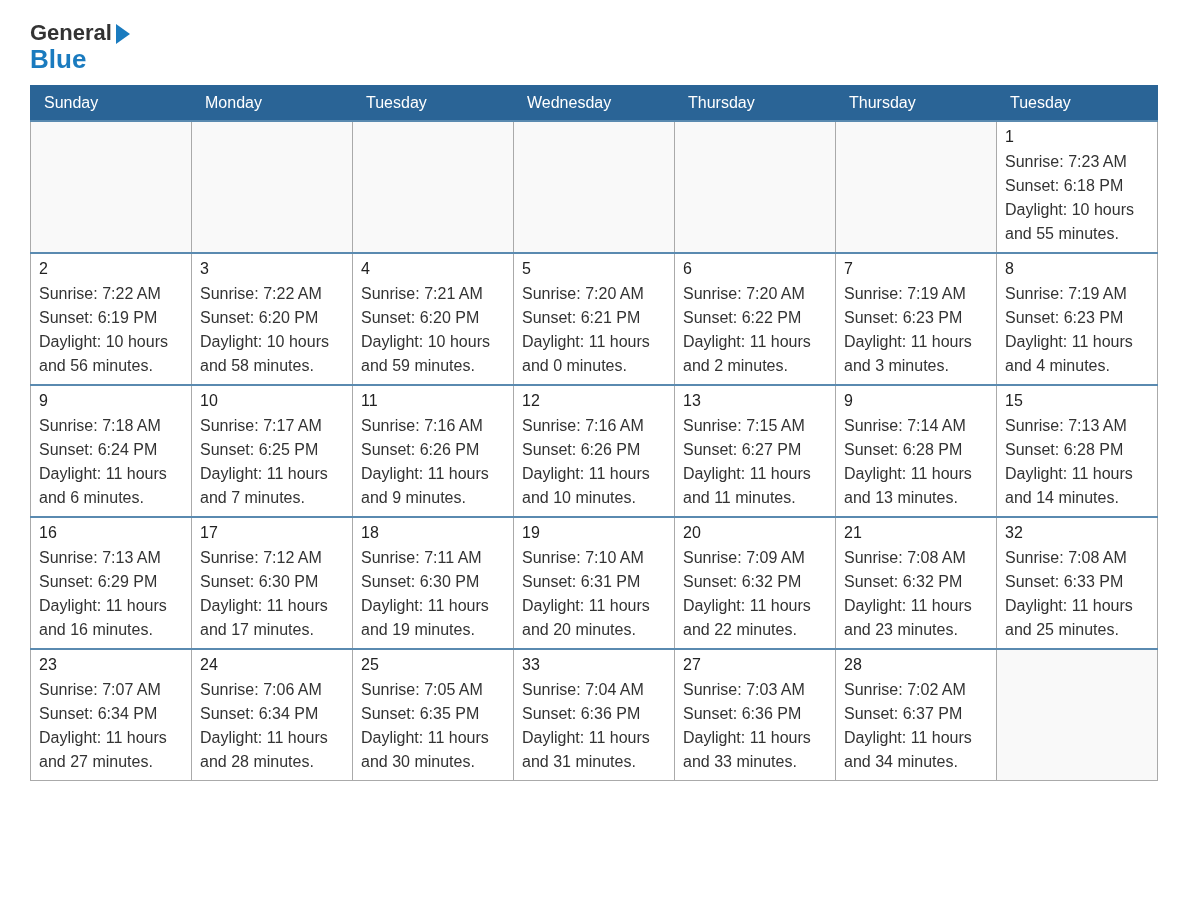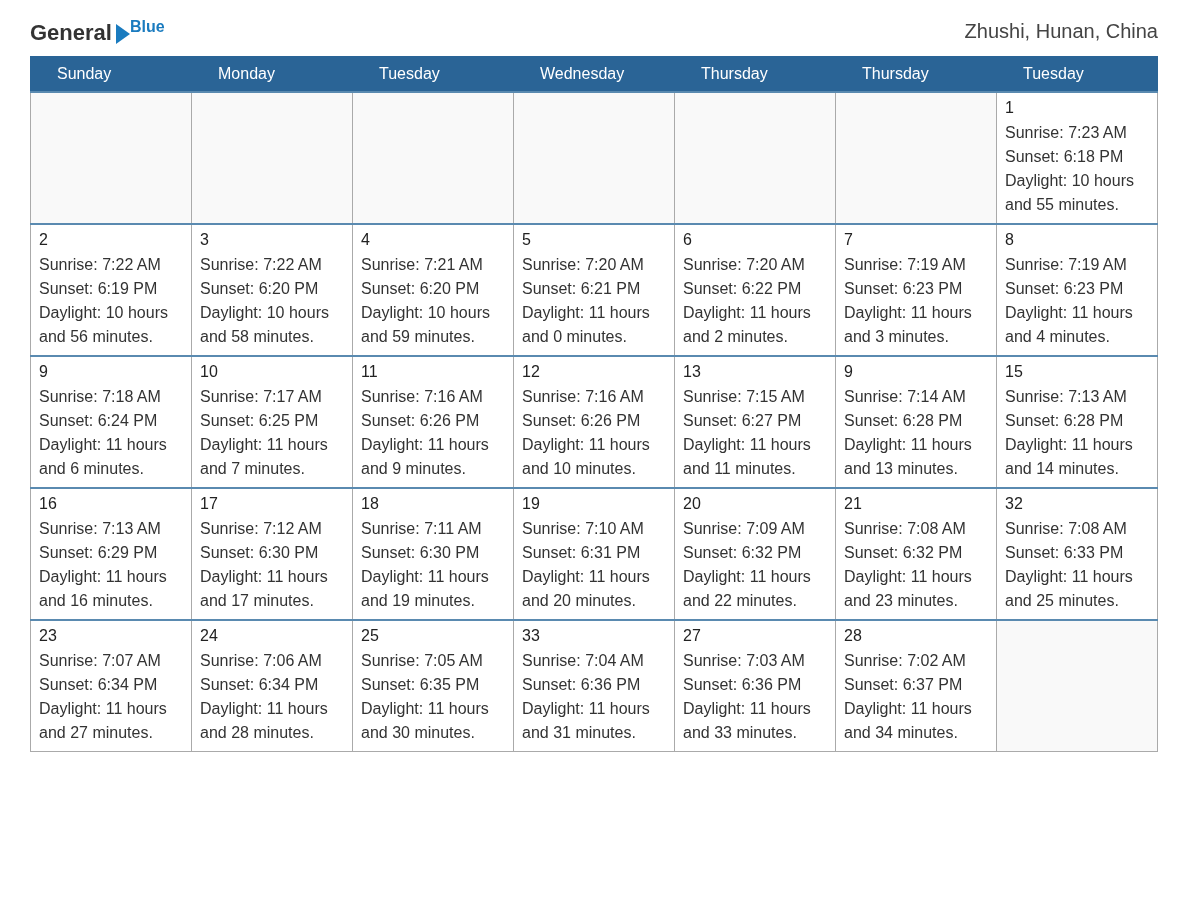--- a/index.html
+++ b/index.html
@@ -11,21 +11,21 @@
       min-height: 918px;
     }
     .header {
       display: flex;
       justify-content: space-between;
       align-items: flex-start;
       margin-bottom: 10px;
     }
     .logo {
       display: flex;
-      flex-direction: row;
+      flex-direction: column;
       align-items: flex-start;
     }
     .logo-top {
       display: flex;
       align-items: center;
     }
     .logo-general {
       font-size: 22px;
       font-weight: bold;
       color: #333;
@@ -33,21 +33,21 @@
     .logo-triangle {
       width: 0;
       height: 0;
       border-left: 14px solid #1a7bbf;
       border-top: 10px solid transparent;
       border-bottom: 10px solid transparent;
       margin-left: 4px;
       margin-top: 2px;
     }
     .logo-blue {
-      font-size: 16px;
+      font-size: 26px;
       font-weight: bold;
       color: #1a7bbf;
       margin-top: -2px;
     }
     .title-block {
       text-align: right;
     }
     .title-block h1 {
       font-size: 48px;
       font-weight: bold;
@@ -59,21 +59,21 @@
       color: #444;
     }
     .calendar {
       width: 100%;
       border-collapse: collapse;
       border: 1px solid #888;
     }
     .calendar th {
       background-color: #2a6496;
       color: #fff;
-      padding: 8px 26px;
+      padding: 8px 13px;
       text-align: left;
       font-size: 16px;
       font-weight: normal;
       border: 1px solid #2a6496;
     }
     .calendar td {
       border: 1px solid #aaa;
       vertical-align: top;
       padding: 6px 8px;
       width: calc(100% / 7);
@@ -103,21 +103,20 @@
 
 <div class="header">
   <div class="logo">
     <div class="logo-top">
       <span class="logo-general">General</span>
       <div class="logo-triangle"></div>
     </div>
     <span class="logo-blue">Blue</span>
   </div>
   <div class="title-block">
-    <h2>Zhushi, Hunan, China</h2>
   </div>
 </div>
 
 <table class="calendar">
   <thead>
     <tr>
     <th>Sunday</th>
         <th>Monday</th>
         <th>Tuesday</th>
         <th>Wednesday</th>

